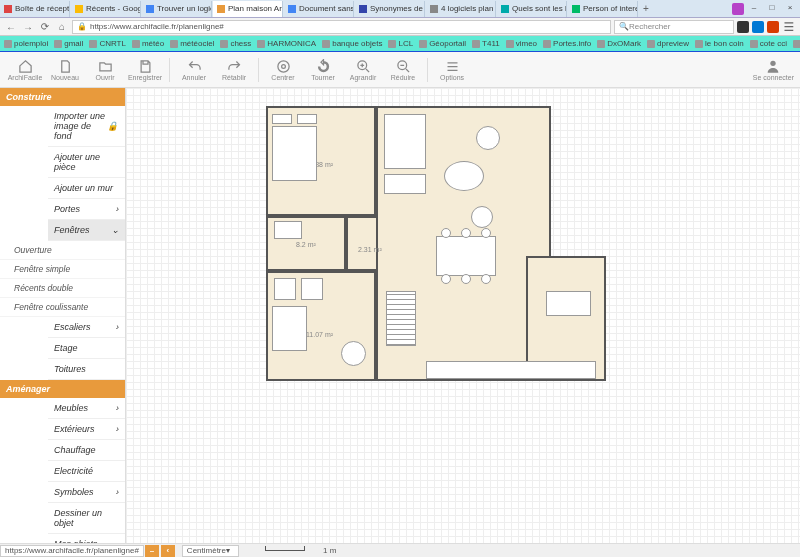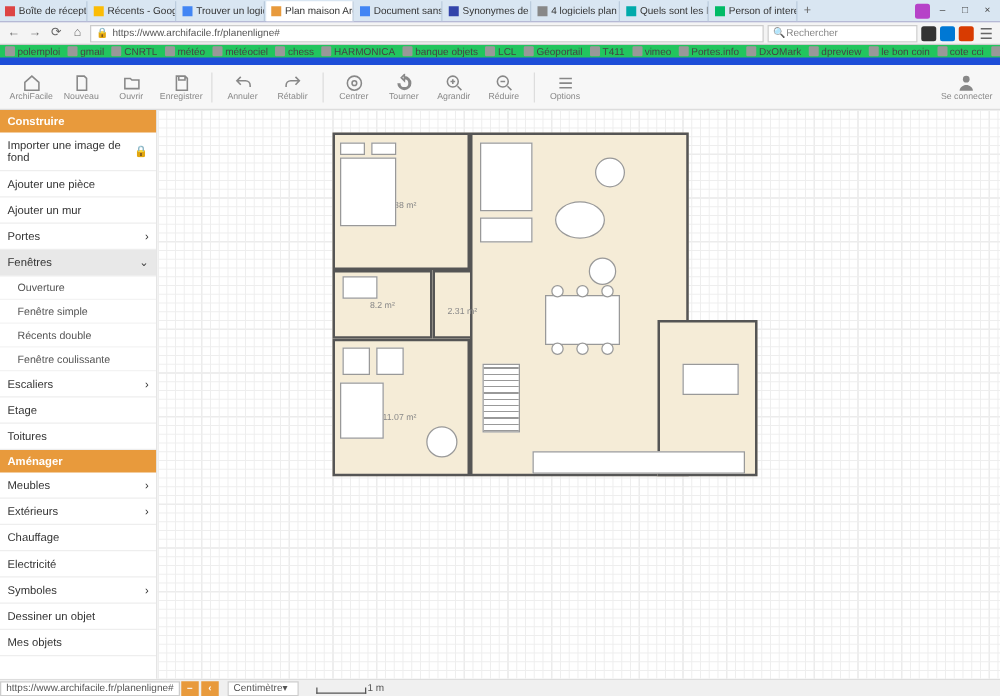--- a/index.html
+++ b/index.html
@@ -15,37 +15,37 @@
   .win-btn { width: 16px; height: 12px; font-size: 8px; text-align: center; color: #444; }
 
   .addr-bar { height: 18px; background: #f4f4f4; display: flex; align-items: center; padding: 0 4px; gap: 3px; border-bottom: 1px solid #ccc; }
   .nav-btn { width: 14px; height: 14px; color: #666; font-size: 10px; text-align: center; line-height: 14px; }
   .url-box { flex: 1; height: 14px; border: 1px solid #ccc; background: #fff; padding: 0 4px; font-size: 8px; color: #555; display: flex; align-items: center; }
   .lock { color: #2a2; margin-right: 3px; font-size: 8px; }
   .search-box { width: 120px; height: 14px; border: 1px solid #ccc; background: #fff; font-size: 8px; color: #888; padding: 0 4px; display: flex; align-items: center; }
   .ext-icon { width: 12px; height: 12px; border-radius: 2px; }
   .ext1{background:#b642c8;} .ext2{background:#333;} .ext3{background:#0078d4;} .ext4{background:#d83b01;} .menu-btn{color:#666;font-size:12px;}
 
-  .bookmarks { height: 16px; background: #22c55e; display: flex; align-items: center; padding: 0 4px; gap: 6px; border-bottom: 6px solid #1d4ed8; font-size: 8px; color: #444; overflow: hidden; }
+  .bookmarks { height: 16px; background: #5eead4; display: flex; align-items: center; padding: 0 4px; gap: 6px; border-bottom: 1px solid #1d4ed8; font-size: 8px; color: #444; overflow: hidden; }
   .bm { display: flex; align-items: center; gap: 2px; white-space: nowrap; }
   .bm-ico { width: 8px; height: 8px; background: #999; border-radius: 1px; }
 
   
   .app-toolbar { height: 36px; background: #f7f7f7; border-bottom: 1px solid #ddd; display: flex; align-items: center; padding: 0 6px; gap: 2px; }
   .tool-btn { width: 38px; display: flex; flex-direction: column; align-items: center; color: #888; font-size: 7px; cursor: pointer; }
   .tool-btn svg, .tool-ico { width: 15px; height: 15px; stroke: #888; fill: none; stroke-width: 2; }
   .tool-sep { width: 1px; height: 24px; background: #ddd; margin: 0 3px; }
   .user-area { margin-left: auto; display: flex; flex-direction: column; align-items: center; color: #888; font-size: 7px; }
   .user-area svg { width: 16px; height: 16px; fill: #888; }
 
   
   .main { display: flex; height: calc(557px - 18px - 18px - 16px - 36px - 14px); }
-  .sidebar { width: 126px; background: #fff; border-right: 1px solid #ddd; overflow-y: auto; }
+  .sidebar { width: 126px; background: #fff; border-right: 1px solid #ddd; overflow-y: auto; font-style: italic; }
   .section-header { background: #e89a3c; color: #fff; font-weight: bold; font-size: 9px; padding: 4px 6px; }
-  .side-item { padding: 5px 6px; font-size: 9px; color: #333; border-bottom: 1px solid #eee; display: flex; align-items: center; justify-content: space-between; cursor: pointer; }
+  .side-item { padding: 5px 6px; font-size: 9px; color: #333; border-bottom: 1px solid #eee; display: flex; align-items: center; justify-content: space-between; cursor: pointer; margin-left: 48px; }
   .side-item.active { background: #e8e8e8; }
   .side-sub { padding: 4px 6px 4px 14px; font-size: 8.5px; color: #555; border-bottom: 1px solid #f3f3f3; cursor: pointer; }
   .chev { font-size: 9px; color: #333; }
   .lock-ico { color: #e89a3c; font-size: 9px; }
 
   
   .canvas-wrap { flex: 1; position: relative; overflow: hidden; background: #fff; }
   .grid { position: absolute; inset: 0;
     background-image:
       linear-gradient(#eee 1px, transparent 1px),
@@ -60,21 +60,21 @@
   .furn { position: absolute; border: 1px solid #999; background: #fff; }
   .furn.round { border-radius: 50%; }
   .stairs { position:absolute; border:1px solid #999; background:#fff;
     background-image: repeating-linear-gradient(0deg,#999 0,#999 1px,transparent 1px,transparent 5px); }
 
   
   .footer { height: 14px; background: #f0f0f0; border-top: 1px solid #ddd; display: flex; align-items: center; font-size: 8px; color: #555; }
   .status-url { padding: 0 4px; background: #fff; border: 1px solid #ccc; height: 12px; display: flex; align-items: center; }
   .zoom-btn { width: 14px; height: 12px; background: #e89a3c; color: #fff; text-align: center; line-height: 12px; margin: 0 1px; font-weight: bold; }
   .unit-sel { margin-left: 6px; padding: 0 8px 0 4px; border: 1px solid #ccc; height: 12px; display: flex; align-items: center; background:#fff; }
-  .scale { margin-left: 14px; display: flex; align-items: flex-end; gap: 1px; }
+  .scale { margin-left: 26px; display: flex; align-items: flex-start; gap: 18px; }
   .scale-bar { width: 40px; height: 5px; border: 1px solid #555; border-top: none; }
 </style>
 </head>
 <body>
 
 <div class="browser-tabs">
   <div class="tab">
       <span class="favicon" style="background:#d44"></span>
       <span>Boîte de réception</span>
     </div>

